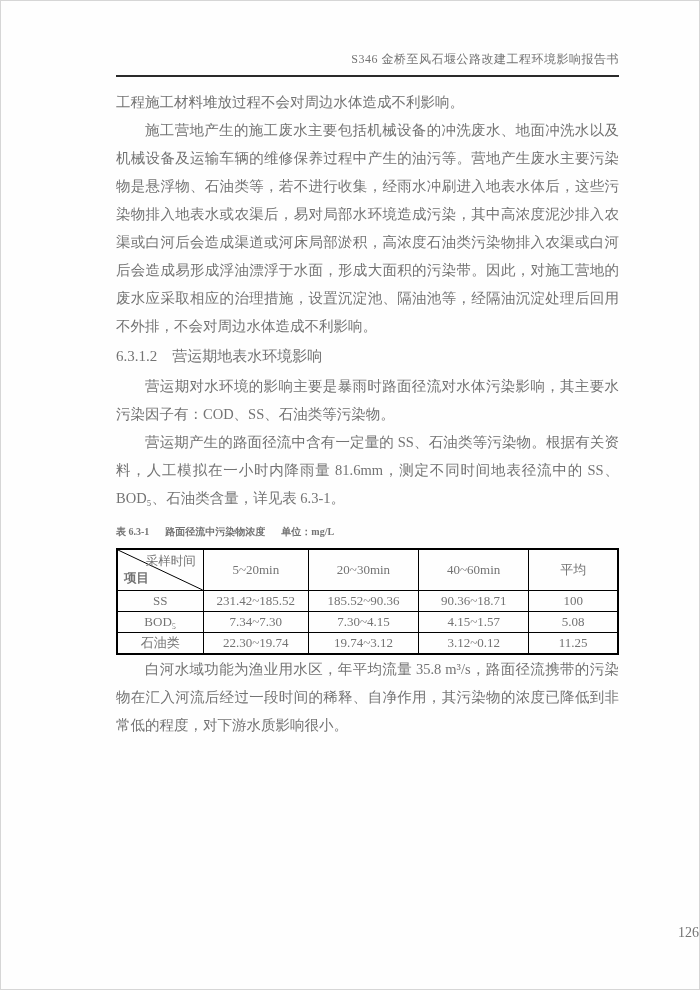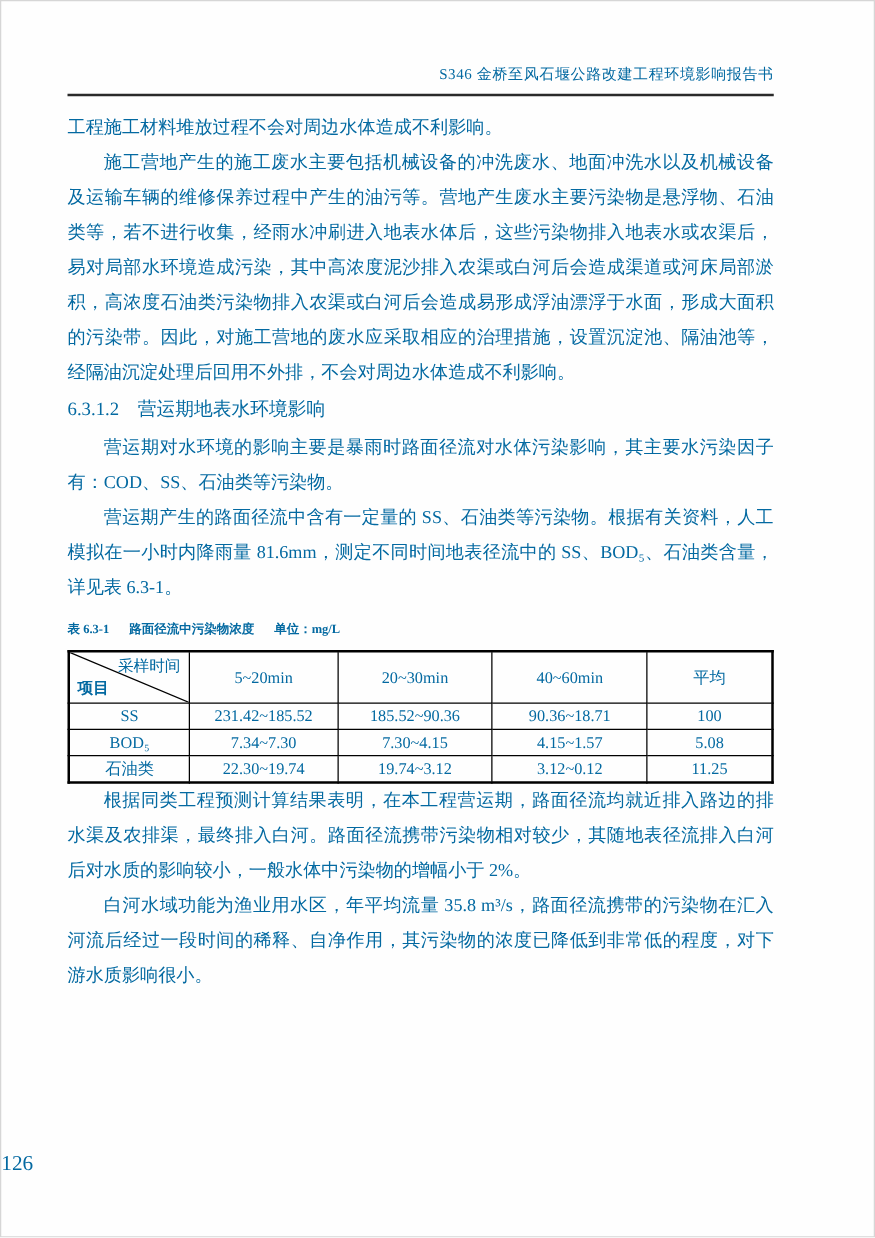--- a/index.html
+++ b/index.html
@@ -3,23 +3,23 @@
 <meta charset="utf-8">
 <style>
   html, body { margin: 0; padding: 0; background: #ffffff; }
   .page {
     position: relative;
     width: 700px;
     height: 990px;
     box-sizing: border-box;
     background: #fefefe;
     border: 1px solid #d6d6d6;
-    padding: 50px 80px 0 53px;
+    padding: 50px 80px 0 115px;
     font-family: "Liberation Serif", "DejaVu Serif", serif;
-    color: #0369a1;
+    color: #737373;
   }
   .doc-header-title {
     text-align: right;
     font-size: 12px;
     letter-spacing: 0.5px;
     margin-bottom: 7px;
   }
   .doc-header-rule {
     border: none;
     border-top: 2px solid #2a2a2a;
@@ -80,22 +80,22 @@
     position: absolute;
     bottom: 3px; left: 6px;
     font-size: 12.5px;
     font-weight: bold;
   }
   .after-table { margin-top: 16px; }
   .page-number {
     position: absolute;
     left: 0; right: 0;
     bottom: 48px;
-    text-align: left;
-    font-size: 17px;
+    text-align: right;
+    font-size: 14px;
   }
 </style>
 </head>
 <body>
 
 <div class="page">
 
   <div class="doc-header">
     <div class="doc-header-title">S346 金桥至风石堰公路改建工程环境影响报告书</div>
     <hr class="doc-header-rule">
@@ -157,19 +157,18 @@
         <tr>
           <td>石油类</td>
           <td>22.30~19.74</td>
           <td>19.74~3.12</td>
           <td>3.12~0.12</td>
           <td>11.25</td>
         </tr>
       </tbody>
     </table>
 
-    <p class="para">根据同类工程预测计算结果表明，在本工程营运期，路面径流均就近排入路边的排水渠及农排渠，最终排入白河。路面径流携带污染物相对较少，其随地表径流排入白河后对水质的影响较小，一般水体中污染物的增幅小于 2%。</p>
     <p class="para">白河水域功能为渔业用水区，年平均流量 35.8 m³/s，路面径流携带的污染物在汇入河流后经过一段时间的稀释、自净作用，其污染物的浓度已降低到非常低的程度，对下游水质影响很小。</p>
   </main>
 
   <div class="page-number">126</div>
 
 </div>
 
 </body></html>

